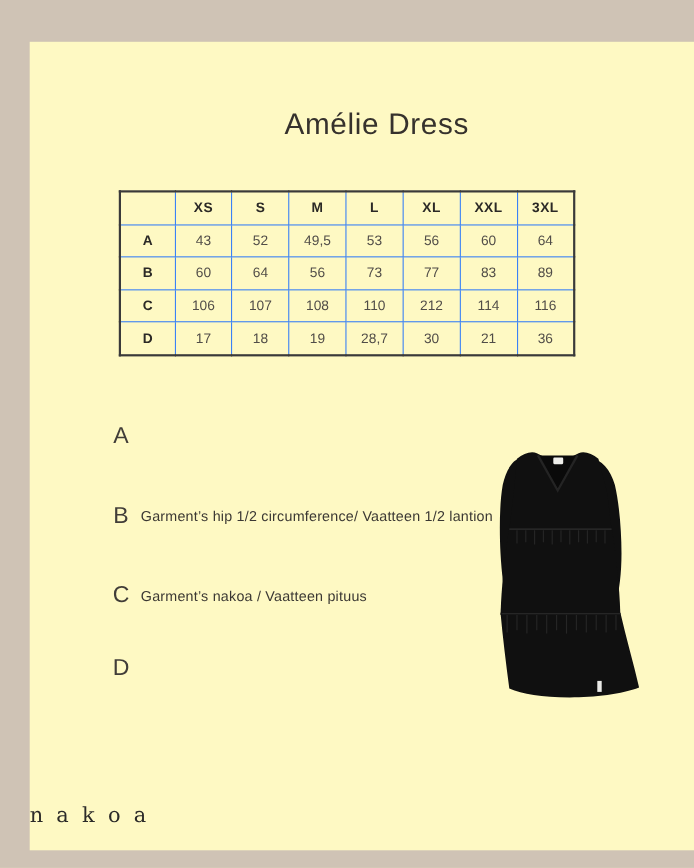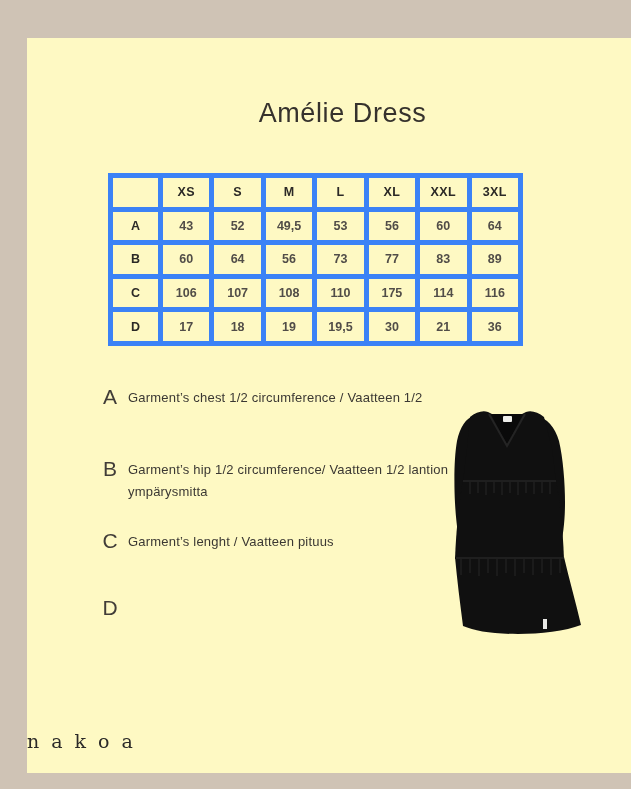--- a/index.html
+++ b/index.html
@@ -17,27 +17,27 @@
     position:absolute;top:60px;left:0;right:0;margin:0;
     text-align:center;font-size:27px;font-weight:400;
     letter-spacing:0.6px;color:#36322d;
   }
   .size-table{
     position:absolute;left:81px;top:135px;width:415px;
     border-collapse:collapse;table-layout:fixed;
     border:2px solid #3a3a3a;
   }
   .size-table th,.size-table td{
-    border:5px solid #3b82f6;height:28.6px;
+    border:1px solid #3b82f6;height:28.6px;
     text-align:center;vertical-align:middle;
     font-size:12.5px;padding:0;
   }
   .size-table thead th{font-weight:700;color:#2b2926;letter-spacing:0.4px;}
   .size-table tbody th{font-weight:700;color:#2b2926;}
-  .size-table tbody td{font-weight:700;color:#514d48;}
+  .size-table tbody td{font-weight:400;color:#514d48;}
   .legend-item{position:absolute;left:70px;display:flex;align-items:flex-start;}
   .legend-letter{
     flex:none;width:26px;margin-right:5px;text-align:center;
     font-size:21px;font-weight:300;color:#413d38;line-height:26px;
   }
   .legend-text{
     padding-top:3px;font-size:13px;line-height:22px;color:#3b3833;
     letter-spacing:0.2px;white-space:nowrap;
   }
   .dress{position:absolute;left:403px;top:365px;width:170px;height:235px;}
@@ -97,56 +97,54 @@
         <td>77</td>
         <td>83</td>
         <td>89</td>
       </tr>
       <tr>
         <th>C</th>
         <td>106</td>
         <td>107</td>
         <td>108</td>
         <td>110</td>
-        <td>175</td>
+        <td>212</td>
         <td>114</td>
         <td>116</td>
       </tr>
       <tr>
         <th>D</th>
         <td>17</td>
         <td>18</td>
         <td>19</td>
-        <td>19,5</td>
+        <td>28,7</td>
         <td>30</td>
         <td>21</td>
         <td>36</td>
       </tr>
     </tbody>
   </table>
 
   <div class="legend-item" style="top:346px">
     <div class="legend-letter">A</div>
     <div class="legend-text">
-      <div>Garment’s chest 1/2 circumference / Vaatteen 1/2</div>
     </div>
   </div>
 
   <div class="legend-item" style="top:418px">
     <div class="legend-letter">B</div>
     <div class="legend-text">
       <div>Garment’s hip 1/2 circumference/ Vaatteen 1/2 lantion</div>
-      <div>ympärysmitta</div>
     </div>
   </div>
 
   <div class="legend-item" style="top:490px">
     <div class="legend-letter">C</div>
     <div class="legend-text">
-      <div>Garment’s lenght / Vaatteen pituus</div>
+      <div>Garment’s nakoa / Vaatteen pituus</div>
       <div></div>
     </div>
   </div>
 
   <div class="legend-item" style="top:557px">
     <div class="legend-letter">D</div>
   </div>
 
   <div class="dress">
     <svg width="170" height="235" viewBox="0 0 170 235">

